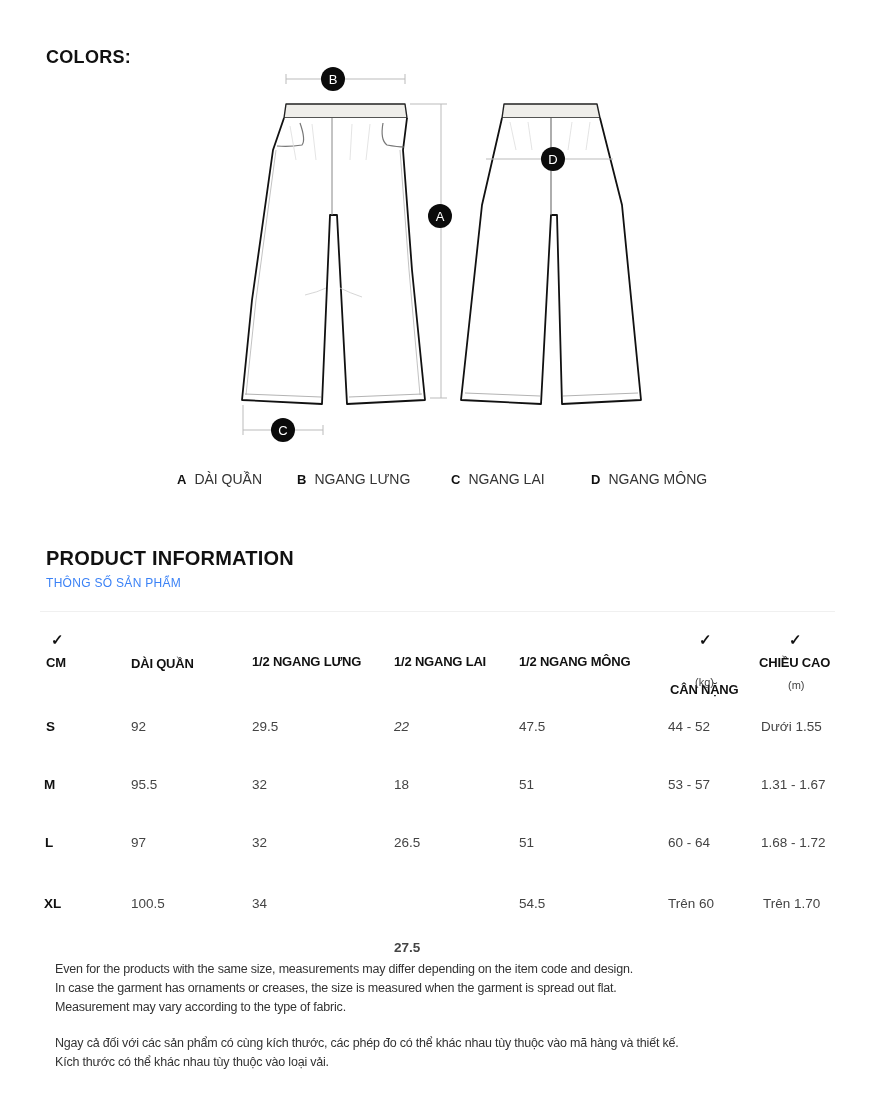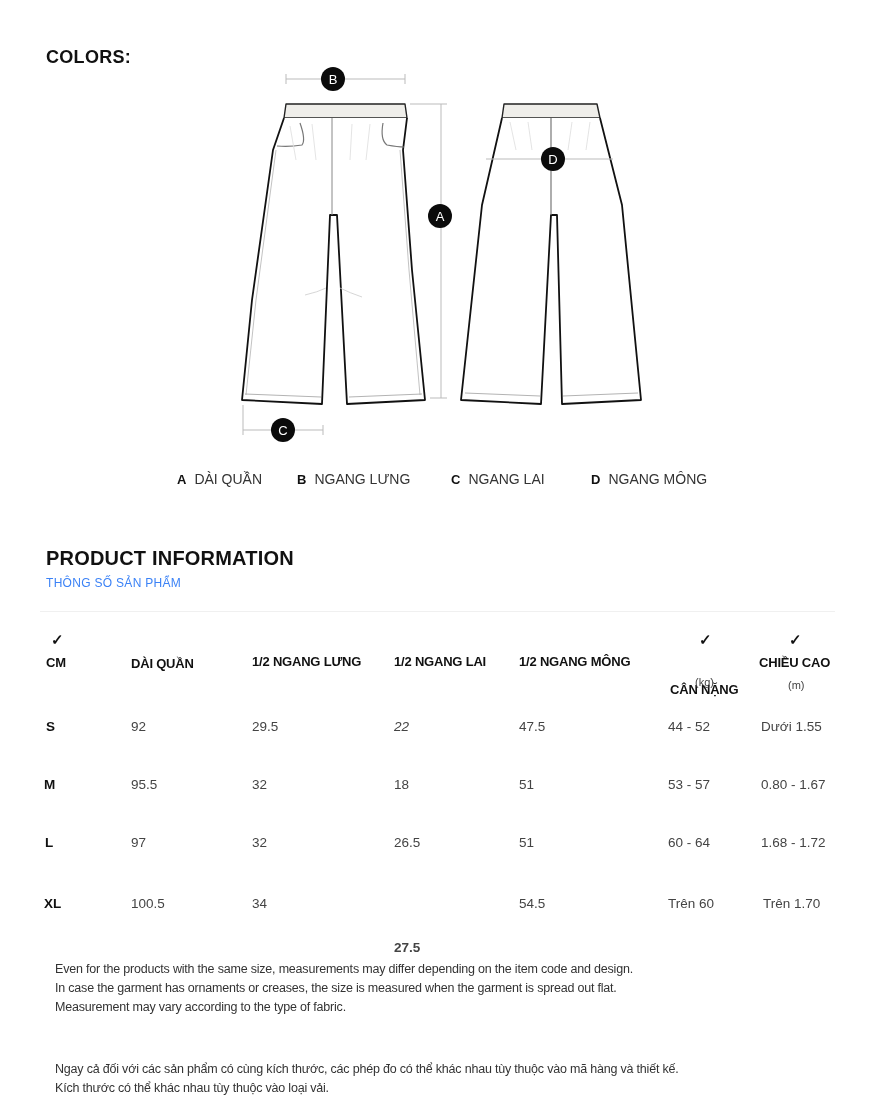--- a/index.html
+++ b/index.html
@@ -133,21 +133,21 @@
     <div class="abs td" style="left:761px; top:719px;">Dưới 1.55</div>
   </div>
 
   <div>
     <div class="abs size" style="left:44px; top:777px;">M</div>
     <div class="abs td" style="left:131px; top:777px;">95.5</div>
     <div class="abs td" style="left:252px; top:777px;">32</div>
     <div class="abs td" style="left:394px; top:777px;">18</div>
     <div class="abs td" style="left:519px; top:777px;">51</div>
     <div class="abs td" style="left:668px; top:777px;">53 - 57</div>
-    <div class="abs td" style="left:761px; top:777px;">0.80 - 1.67</div>
+    <div class="abs td" style="left:761px; top:777px;">1.31 - 1.67</div>
   </div>
 
   <div>
     <div class="abs size" style="left:45px; top:835px;">L</div>
     <div class="abs td" style="left:131px; top:835px;">97</div>
     <div class="abs td" style="left:252px; top:835px;">32</div>
     <div class="abs td" style="left:394px; top:835px;">26.5</div>
     <div class="abs td" style="left:519px; top:835px;">51</div>
     <div class="abs td" style="left:668px; top:835px;">60 - 64</div>
     <div class="abs td" style="left:761px; top:835px;">1.68 - 1.72</div>
@@ -162,16 +162,16 @@
     <div class="abs td" style="left:668px; top:896px;">Trên 60</div>
     <div class="abs td" style="left:763px; top:896px;">Trên 1.70</div>
   </div>
 </div>
 
 <div class="abs note" style="left:55px; top:960px;">
   <div>Even for the products with the same size, measurements may differ depending on the item code and design.</div>
   <div>In case the garment has ornaments or creases, the size is measured when the garment is spread out flat.</div>
   <div>Measurement may vary according to the type of fabric.</div>
 </div>
-<div class="abs note" style="left:55px; top:1034px;margin-top:26px;">
+<div class="abs note" style="left:55px; top:1034px;">
   <div>Ngay cả đối với các sản phẩm có cùng kích thước, các phép đo có thể khác nhau tùy thuộc vào mã hàng và thiết kế.</div>
   <div>Kích thước có thể khác nhau tùy thuộc vào loại vải.</div>
 </div>
 
 </body></html>

